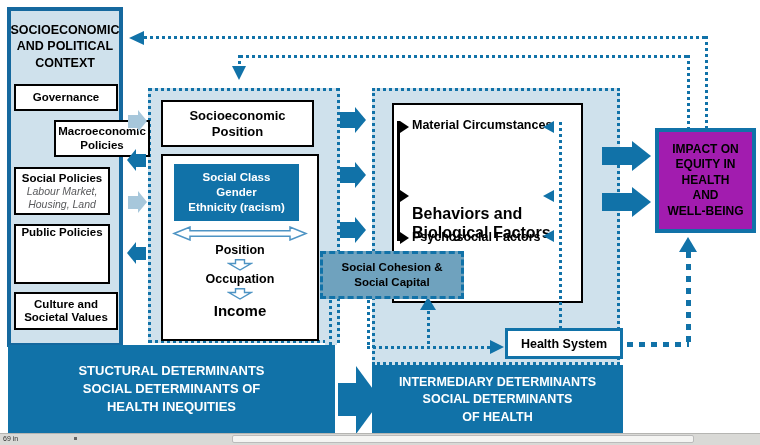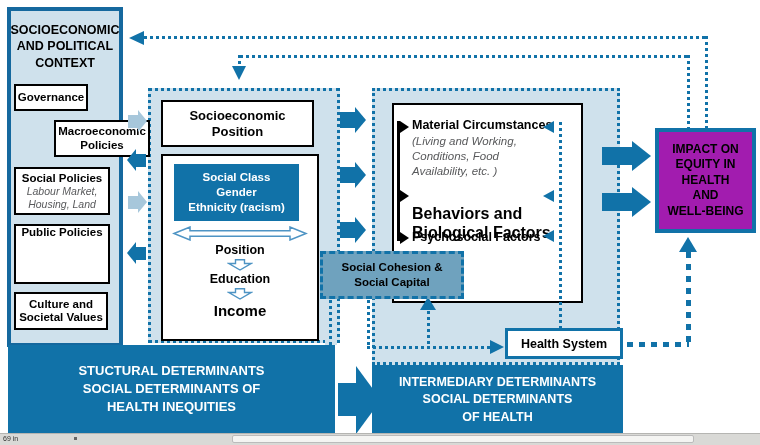--- a/index.html
+++ b/index.html
@@ -32,36 +32,36 @@
   <div class="abs dH z1" style="left:240px; top:55px; width:450px; height:3px;"></div>
   <div class="abs dV z1" style="left:687px; top:55px; width:3px; height:73px;"></div>
   <div class="abs dV z1" style="left:238px; top:55px; width:3px; height:12px;"></div>
   <div class="abs tri z1" style="left:232px; top:66px; border-top:14px solid var(--db); border-left:7px solid transparent; border-right:7px solid transparent;"></div>
 
   <div class="abs z2" style="left:7px; top:7px; width:116px; height:340px; background:var(--lt); border:4px solid var(--dbb);"></div>
   <div class="abs b pre z3" style="left:9px; top:22px; width:112px; text-align:center; font-size:12.5px; line-height:1.3; color:#000;">SOCIOECONOMIC
 AND POLITICAL
 CONTEXT</div>
 
-  <div class="abs wbox ctr z3" style="left:14px; top:84px; width:74px; height:27px;">
+  <div class="abs wbox ctr z3" style="left:14px; top:84px; width:104px; height:27px;">
     <span class="b pre" style="font-size:11.5px; line-height:1.15;">Governance</span>
   </div>
   <div class="abs wbox ctr z3" style="left:14px; top:120px; width:96px; height:37px;margin-left:40px;">
     <span class="b pre" style="font-size:11.5px; line-height:1.15;">Macroeconomic
 Policies</span>
   </div>
   <div class="abs wbox ctr z3" style="left:14px; top:167px; width:96px; height:48px;">
     <span class="b pre" style="font-size:11.5px; line-height:1.15;">Social Policies</span>
     <span class="it pre" style="font-size:10.5px; line-height:1.2;">Labour Market,
 Housing, Land</span>
   </div>
   <div class="abs wbox ctr z3" style="left:14px; top:224px; width:96px; height:60px;justify-content:space-between;">
     <span class="b pre" style="font-size:11.5px; line-height:1.15;">Public Policies</span>
   </div>
-  <div class="abs wbox ctr z3" style="left:14px; top:292px; width:94px; height:38px;">
+  <div class="abs wbox ctr z3" style="left:14px; top:292px; width:104px; height:38px;">
     <span class="b pre" style="font-size:11.5px; line-height:1.15;">Culture and
 Societal Values</span>
   </div>
 
   <div class="abs z3" style="left:128px; top:115px; width:10px; height:13px; background:var(--pale);"></div>
   <div class="abs tri z3" style="left:138px; top:110px; border-left:9px solid var(--pale); border-top:11px solid transparent; border-bottom:11px solid transparent;"></div>
 
   <div class="abs tri z3" style="left:127px; top:149px; border-right:9px solid var(--db); border-top:11px solid transparent; border-bottom:11px solid transparent;"></div>
   <div class="abs z3" style="left:136px; top:154px; width:10px; height:13px; background:var(--db);"></div>
 
@@ -87,21 +87,21 @@
   </div>
 
   <svg class="abs z4" style="left:172px; top:226px;" width="136" height="15" viewBox="0 0 136 15">
     <path d="M2 7.5 L18 1 V4.8 H118 V1 L134 7.5 L118 14 V10.2 H18 V14 Z" fill="#fff" stroke="#4e94c4" stroke-width="1.5"></path>
   </svg>
 
   <div class="abs b z4" style="left:161px; top:243px; width:158px; text-align:center; font-size:12.5px;">Position</div>
   <svg class="abs z4" style="left:227px; top:259px;" width="26" height="12" viewBox="0 0 26 12">
     <path d="M8.5 0.8 H17.5 V4.5 H24 L13 11 L2 4.5 H8.5 Z" fill="#fff" stroke="#4e94c4" stroke-width="1.4"></path>
   </svg>
-  <div class="abs b z4" style="left:161px; top:272px; width:158px; text-align:center; font-size:12.5px;">Education</div>
+  <div class="abs b z4" style="left:161px; top:272px; width:158px; text-align:center; font-size:12.5px;">Occupation</div>
   <svg class="abs z4" style="left:227px; top:288px;" width="26" height="12" viewBox="0 0 26 12">
     <path d="M8.5 0.8 H17.5 V4.5 H24 L13 11 L2 4.5 H8.5 Z" fill="#fff" stroke="#4e94c4" stroke-width="1.4"></path>
   </svg>
   <div class="abs b z4" style="left:161px; top:302px; width:158px; text-align:center; font-size:15px;">Income</div>
 
   <div class="abs z5" style="left:340px; top:112px; width:15px; height:16px; background:var(--db);"></div>
   <div class="abs tri z5" style="left:355px; top:107px; border-left:11px solid var(--db); border-top:13px solid transparent; border-bottom:13px solid transparent;"></div>
   <div class="abs z5" style="left:340px; top:167px; width:15px; height:16px; background:var(--db);"></div>
   <div class="abs tri z5" style="left:355px; top:162px; border-left:11px solid var(--db); border-top:13px solid transparent; border-bottom:13px solid transparent;"></div>
   <div class="abs z5" style="left:340px; top:222px; width:15px; height:16px; background:var(--db);"></div>
@@ -110,23 +110,20 @@
   <div class="abs panel z2" style="left:372px; top:88px; width:248px; height:277px;"></div>
 
   <div class="abs wbox z3" style="left:392px; top:103px; width:191px; height:200px; border-width:2.5px;"></div>
 
   <div class="abs z4" style="left:397px; top:121px; width:3px; height:120px; background:#000;"></div>
   <div class="abs tri z4" style="left:400px; top:121px; border-left:9px solid #000; border-top:6px solid transparent; border-bottom:6px solid transparent;"></div>
   <div class="abs tri z4" style="left:400px; top:190px; border-left:9px solid #000; border-top:6px solid transparent; border-bottom:6px solid transparent;"></div>
   <div class="abs tri z4" style="left:400px; top:232px; border-left:9px solid #000; border-top:6px solid transparent; border-bottom:6px solid transparent;"></div>
 
   <div class="abs b z4" style="left:412px; top:118px; width:150px; font-size:12.5px;">Material Circumstances</div>
-  <div class="abs it pre z4" style="left:412px; top:134px; width:140px; font-size:11.5px; line-height:1.32;">(Living and Working,
-Conditions, Food
-Availability, etc. )</div>
   <div class="abs b pre z4" style="left:412px; top:204px; width:150px; font-size:16px; line-height:1.2;">Behaviors and
 Biological Factors</div>
   <div class="abs b z4" style="left:412px; top:230px; width:160px; font-size:12.5px;">Psychosocial Factors</div>
 
   <div class="abs dV z4" style="left:559px; top:122px; width:3px; height:206px;"></div>
   <div class="abs tri z4" style="left:543px; top:121px; border-right:11px solid var(--db); border-top:6.5px solid transparent; border-bottom:6.5px solid transparent;"></div>
   <div class="abs tri z4" style="left:543px; top:190px; border-right:11px solid var(--db); border-top:6.5px solid transparent; border-bottom:6.5px solid transparent;"></div>
   <div class="abs tri z4" style="left:543px; top:230px; border-right:11px solid var(--db); border-top:6.5px solid transparent; border-bottom:6.5px solid transparent;"></div>
 
   <div class="abs z3" style="left:325px; top:299px; width:12px; height:46px; background:var(--lt);"></div>

